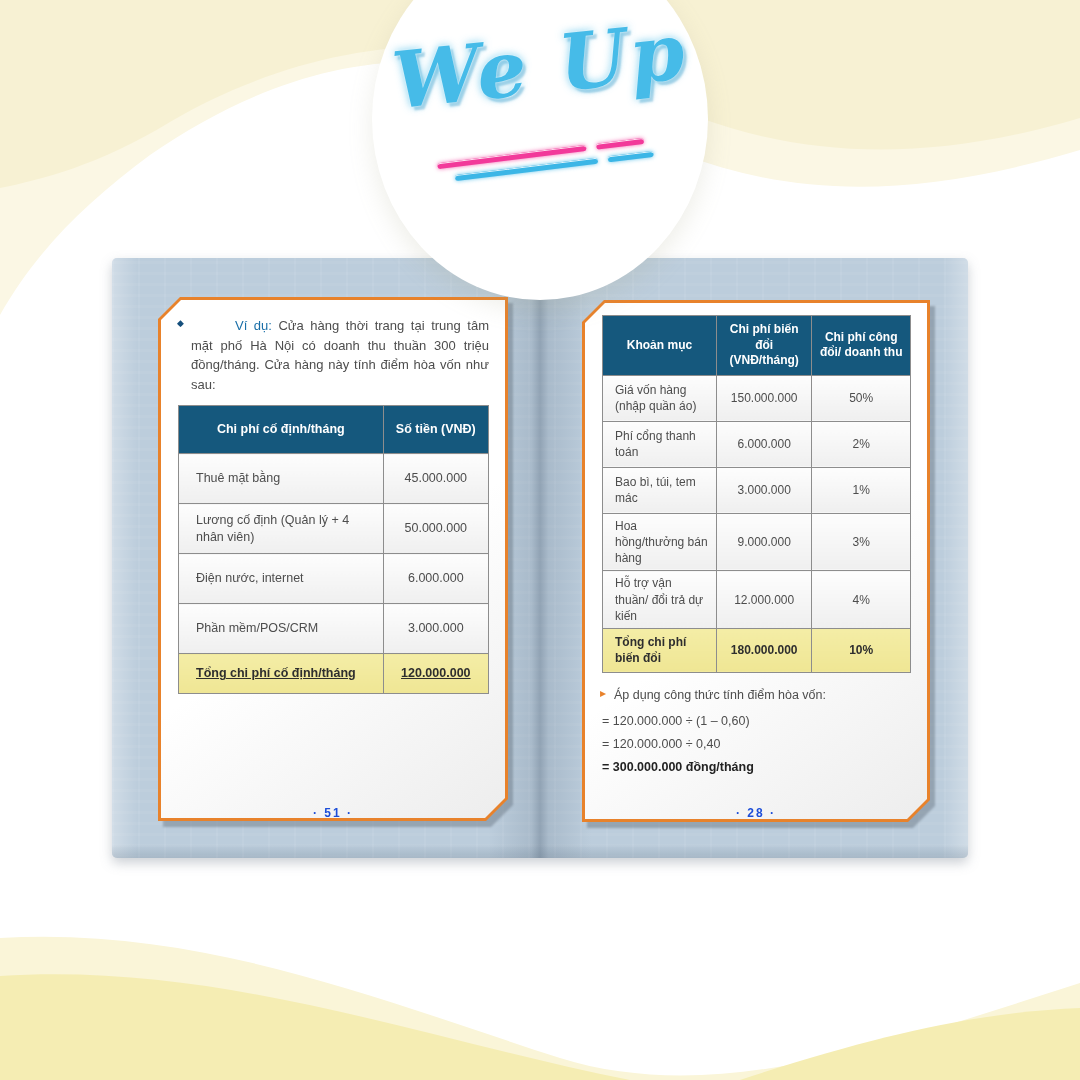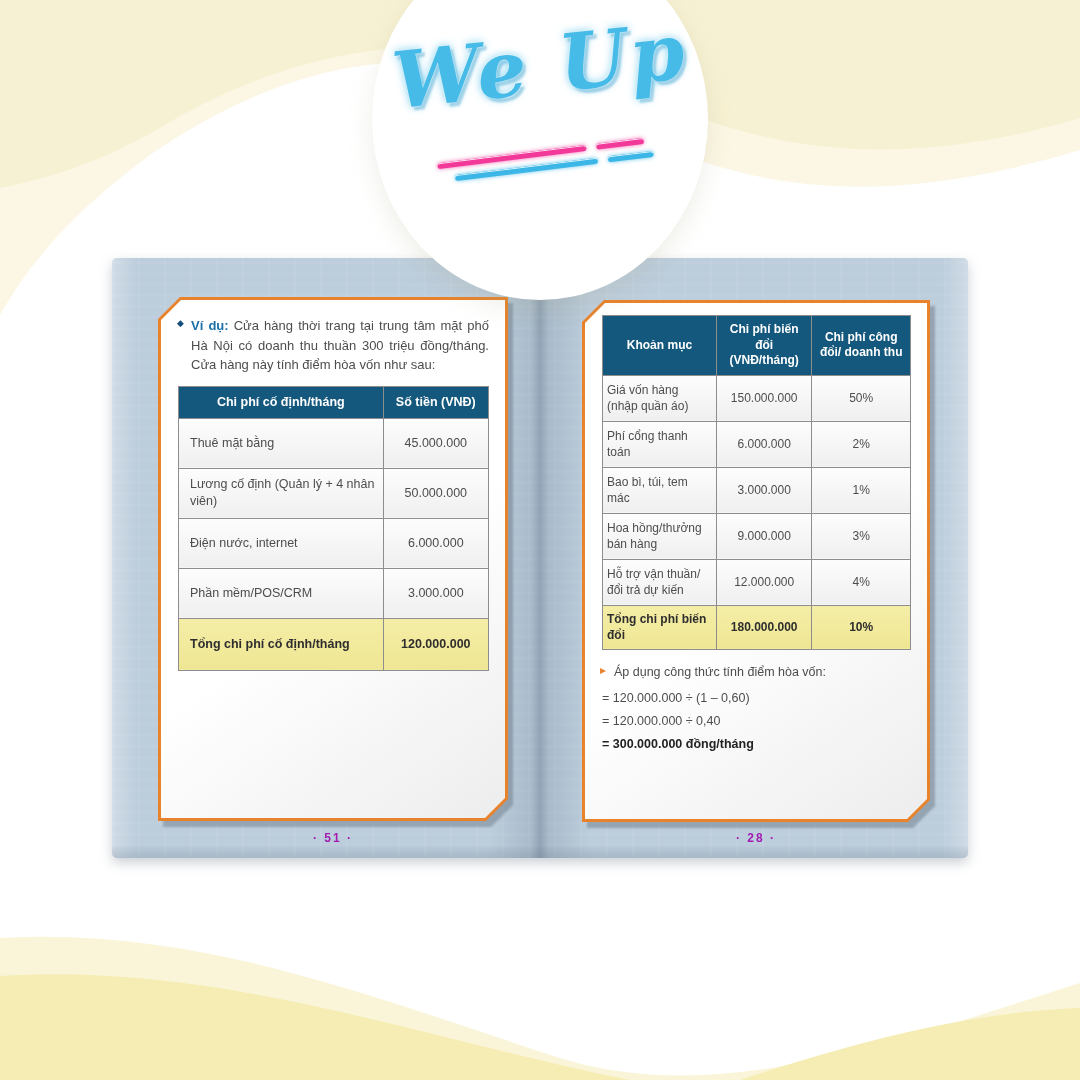--- a/index.html
+++ b/index.html
@@ -50,52 +50,52 @@
   .frame-inner{position:absolute;inset:3px;background:linear-gradient(145deg,#ffffff 55%,#ededed);
          clip-path:polygon(20px 0, 100% 0, 100% calc(100% - 20px), calc(100% - 20px) 100%, 0 100%, 0 20px);}
   #frame-left{left:46px;top:39px;width:350px;height:524px;}
   #frame-right{left:470px;top:42px;width:348px;height:522px;}
   .frame-content{position:absolute;inset:0;padding:16px 16px 12px 17px;box-sizing:border-box;}
 
   
   .intro{position:relative;padding-left:13px;font-size:13px;line-height:1.5;
          color:#4d4d4d;text-align:justify;}
   .intro .diamond{position:absolute;left:-1px;top:1px;font-size:9px;color:#154f7c;}
-  .intro .lead{color:#1a6fa8;font-weight:bold;}
+  .intro .lead{color:#1a6fa8;font-weight:normal;margin-left:44px;}
 
   
   table{border-collapse:collapse;width:100%;table-layout:fixed;
         border:1px solid #6e6e6e;font-size:12.5px;color:#4d4d4d;}
   th,td{border:1px solid #8d8d8d;box-sizing:border-box;}
   th{background:#15587d;color:#ffffff;font-weight:bold;font-size:12.5px;
      padding:6px 4px;line-height:1.3;}
   td{background:linear-gradient(180deg,#fdfdfd,#efefef);padding:4px 8px;line-height:1.35;}
-  td.lbl{text-align:left;padding-left:11px;}
+  td.lbl{text-align:left;padding-left:17px;}
   td.val{text-align:center;}
   tr.total td{background:linear-gradient(180deg,#f4eda6,#efe694);
               font-weight:bold;color:#2e2e2e;}
   #left-table{margin-top:11px;}
-  #left-table th{height:32px;}
+  #left-table th{height:48px;}
   #left-table td{height:50px;}
-  #left-table tr.total td{height:52px;}
+  #left-table tr.total td{height:40px;text-decoration:underline;}
   #right-table th{height:54px;font-size:12px;}
   #right-table td{height:46px;font-size:12px;}
-  #right-table td.lbl{padding-left:4px;}
+  #right-table td.lbl{padding-left:12px;}
   #right-table tr.total td{height:44px;}
 
   
   .formula{margin-top:13px;font-size:12.5px;color:#4d4d4d;line-height:1.45;}
   .formula p{margin:0 0 5px 0;}
   .formula .head{position:relative;padding-left:12px;margin-bottom:8px;}
   .formula .head .arrow{position:absolute;left:-2px;top:-1px;color:#e8822b;font-size:12px;}
   .formula .result{font-weight:bold;color:#222222;}
 
   
-  .page-num{position:absolute;top:573px;width:350px;text-align:center;
-            color:#a21caf;font-weight:bold;font-size:12px;letter-spacing:2px;}
+  .page-num{position:absolute;top:548px;width:350px;text-align:center;
+            color:#1d4ed8;font-weight:bold;font-size:12px;letter-spacing:2px;}
   #pnum-left{left:46px;}
   #pnum-right{left:470px;width:348px;}
 </style>
 </head>
 <body>
 
 <div id="canvas">
 
   <svg id="bg-decor" viewBox="0 0 1080 1080" xmlns="http://www.w3.org/2000/svg">
     <path fill="#fbf7e4" d="M0,0 H1080 V150 C880,210 740,195 600,115 C440,20 280,65 150,155 C90,200 40,245 0,315 Z"></path>

